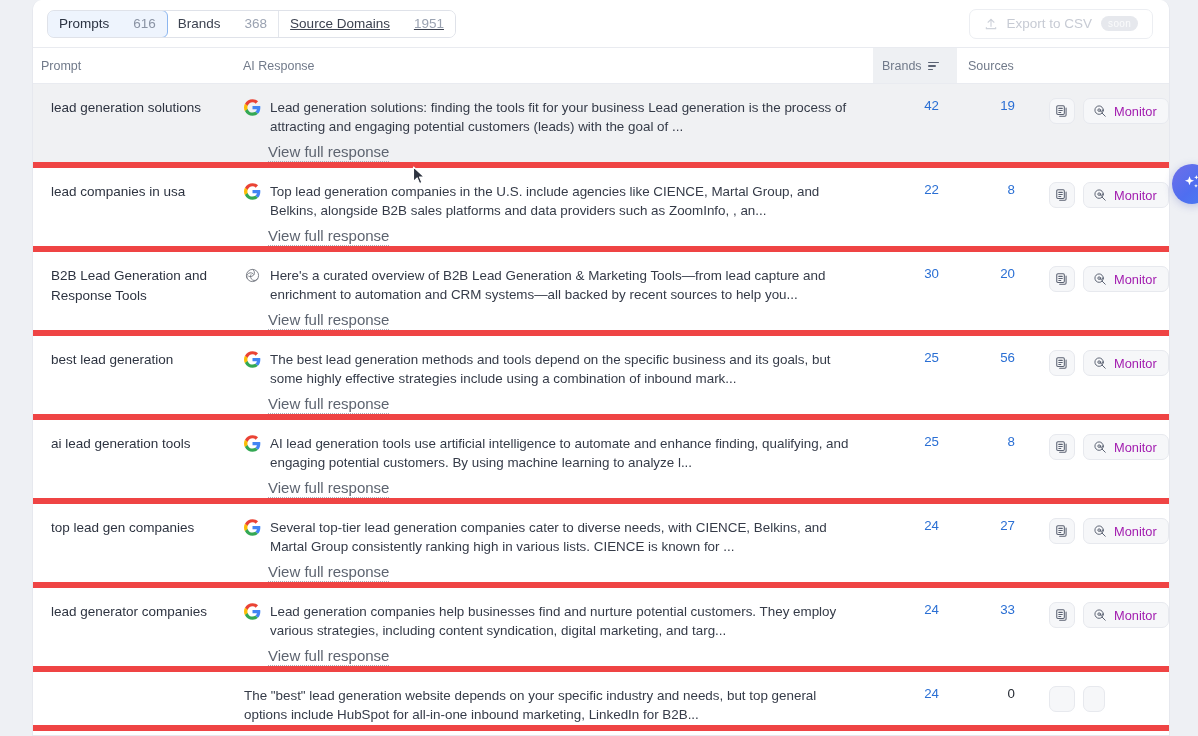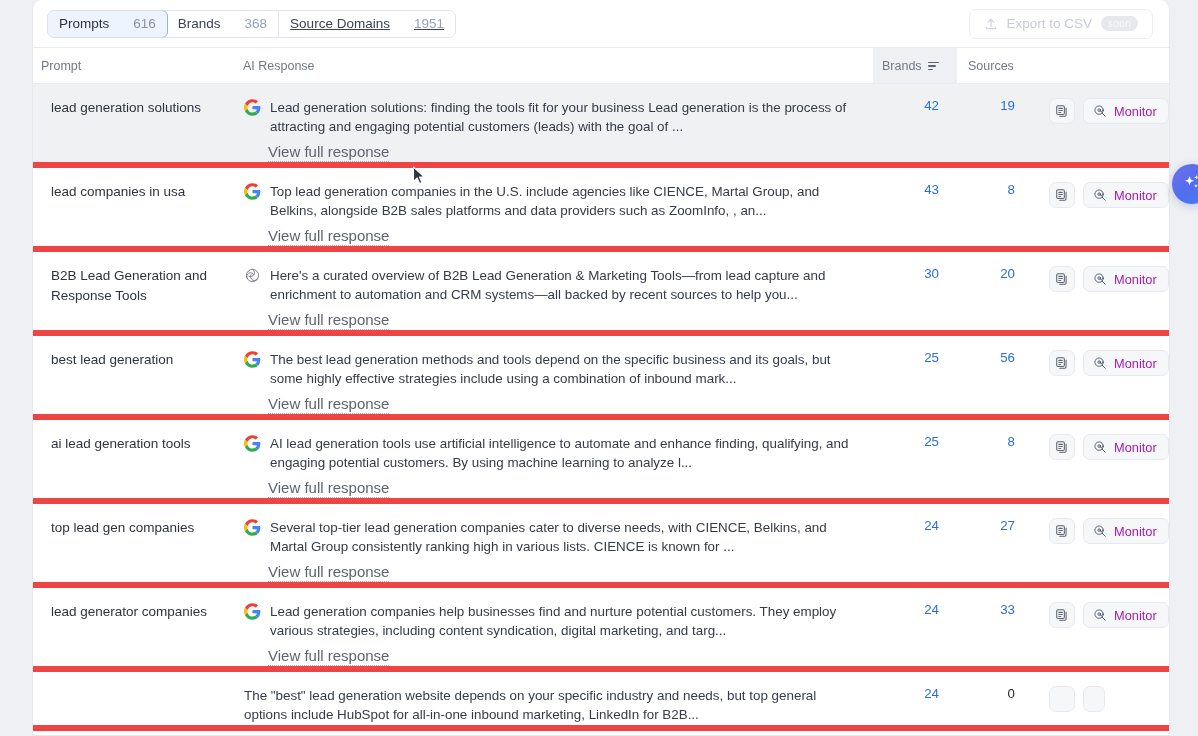--- a/index.html
+++ b/index.html
@@ -313,21 +313,21 @@
             <td class="prompt-txt"><span>lead companies in usa</span></td>
             <td class="resp-cell"><div class="resp-top">
                 <span class="g-ico"><svg viewBox="0 0 48 48" width="17" height="17">
                     <path fill="#EA4335" d="M24 9.5c3.5 0 6.6 1.2 9 3.6l6.7-6.7C35.6 2.6 30.2 .5 24 .5 14.6.5 6.5 5.9 2.6 13.8l7.8 6.1C12.3 14 17.6 9.5 24 9.5z"></path>
                     <path fill="#4285F4" d="M46.1 24.5c0-1.6-.1-3.2-.4-4.7H24v9.1h12.4c-.5 2.9-2.2 5.4-4.6 7.1l7.5 5.8c4.4-4 6.8-10 6.8-17.3z"></path>
                     <path fill="#FBBC05" d="M10.4 28.6c-.5-1.5-.8-3-.8-4.6s.3-3.2.8-4.6l-7.8-6.1C.9 16.4 0 20.1 0 24s.9 7.6 2.6 10.7l7.8-6.1z"></path>
                     <path fill="#34A853" d="M24 47.5c6.2 0 11.5-2 15.3-5.6l-7.5-5.8c-2.1 1.4-4.8 2.2-7.8 2.2-6.4 0-11.7-4.5-13.6-10.4l-7.8 6.1C6.5 42.1 14.6 47.5 24 47.5z"></path>
                   </svg></span>
                 <div class="resp-text">Top lead generation companies in the U.S. include agencies like CIENCE, Martal Group, and Belkins, alongside B2B sales platforms and data providers such as ZoomInfo, , an...</div>
               </div><span class="view-link">View full response</span></td>
-            <td class="num">43</td>
+            <td class="num">22</td>
             <td class="num num-src">8</td>
             <td class="actions">
               <div class="act-wrap">
                 <div class="icon-btn">
                   <span style="display:flex;">
                     <svg width="14" height="14" viewBox="0 0 24 24" fill="none" stroke="#5b6272" stroke-width="1.8" stroke-linecap="round" stroke-linejoin="round">
                       <rect x="3" y="3" width="13" height="15" rx="2"></rect>
                       <path d="M6.5 7.5h6M6.5 11h6M6.5 14.5h3.5"></path>
                       <path d="M19 7v12a2 2 0 0 1-2 2H8"></path>
                     </svg>

